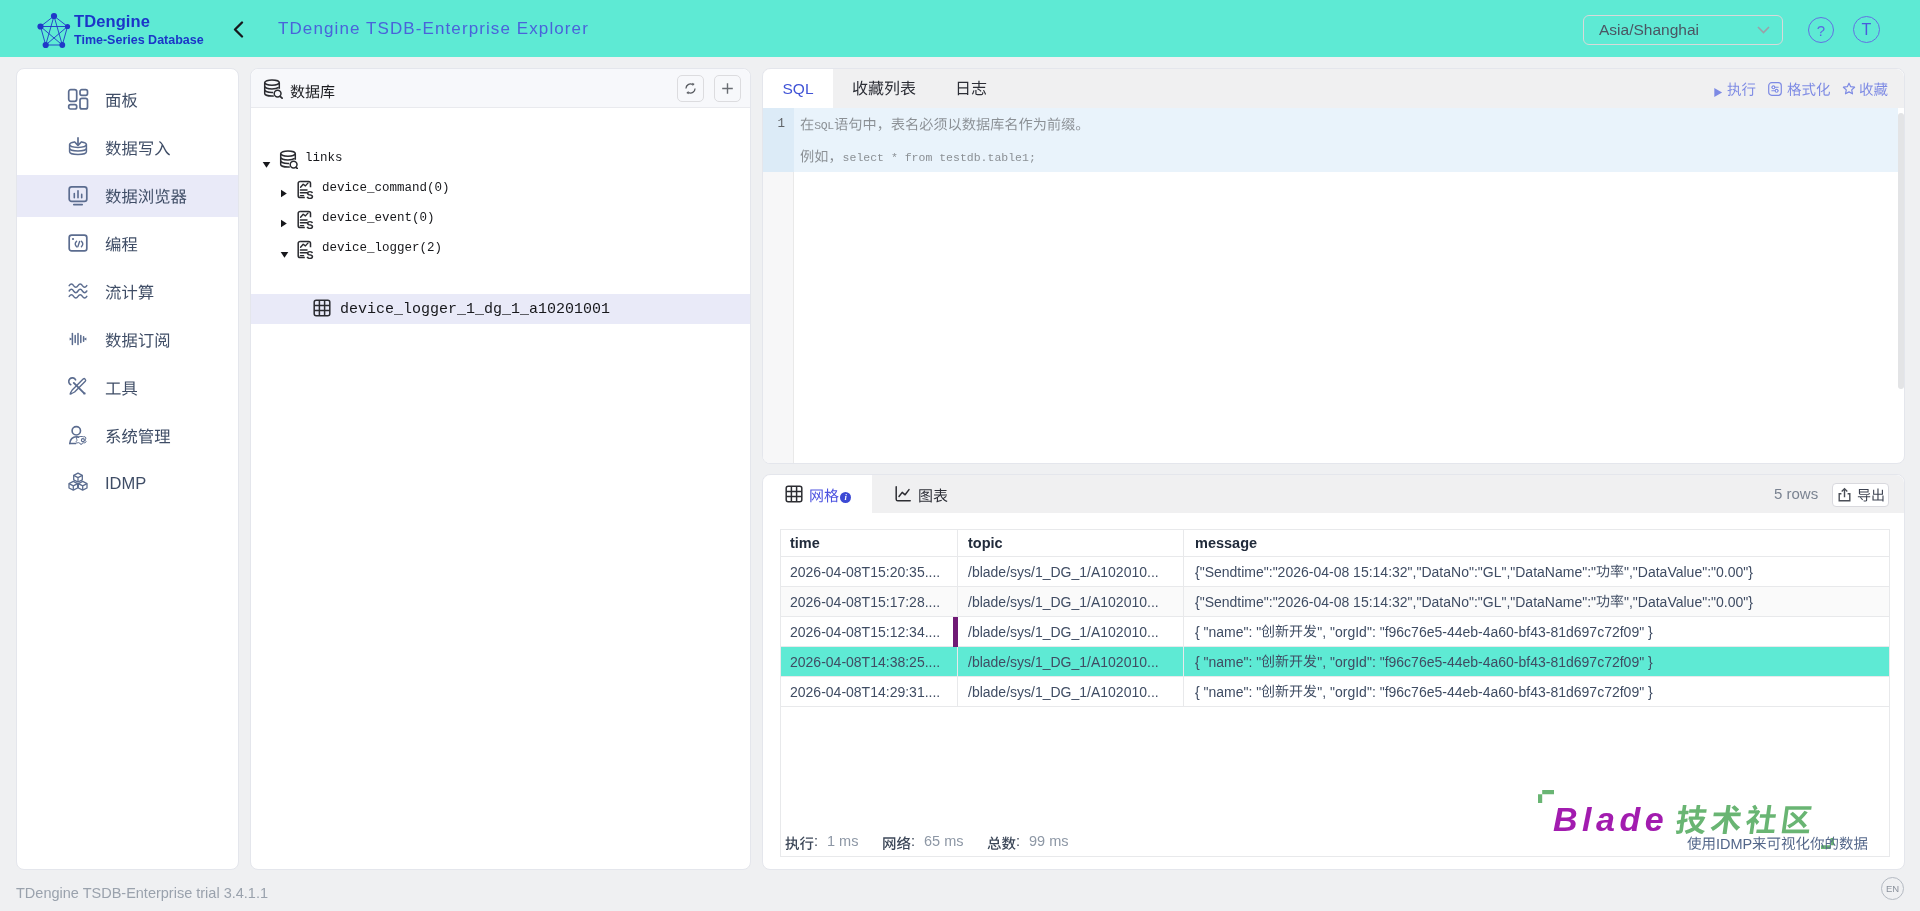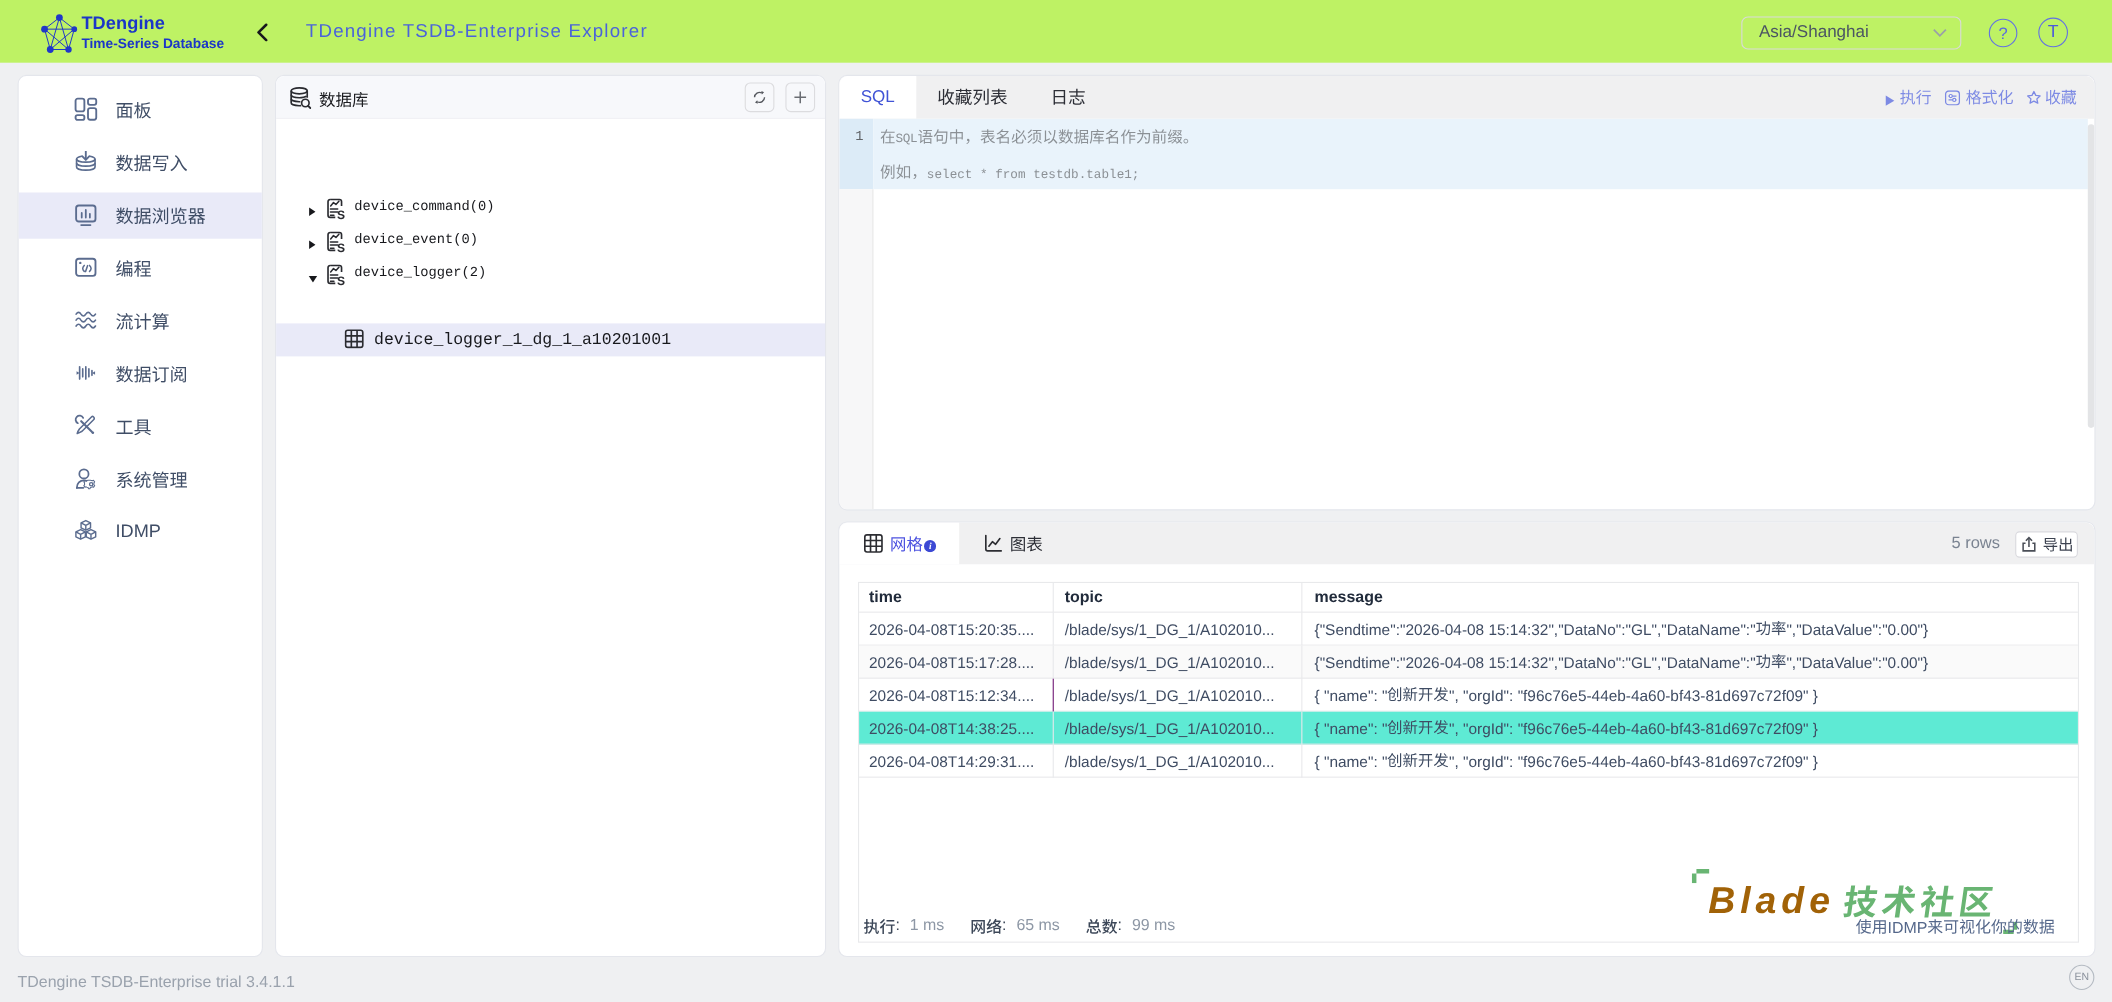--- a/index.html
+++ b/index.html
@@ -3,21 +3,21 @@
 <style>
 *{margin:0;padding:0;box-sizing:border-box}
 html,body{width:1920px;height:911px;overflow:hidden}
 body{font-family:"Liberation Sans",sans-serif;background:#eff0f2;position:relative}
 .abs{position:absolute}
 .card{position:absolute;background:#fff;border:1px solid #e4e6ec;border-radius:8px}
 .mono{font-family:"Liberation Mono",monospace}
 .row{display:flex;align-items:center}
 </style></head><body>
 
-<div class="abs" style="left:0;top:0;width:1920px;height:57px;background:#bef264">
+<div class="abs" style="left:0;top:0;width:1920px;height:57px;background:#5eead4">
 <svg class="abs" style="left:33px;top:9px" width="42" height="42" viewBox="0 0 42 42" fill="none">
 <g stroke="#2038c8" stroke-width="0.9">
 <path d="M21 7L7.5 17.5M21 7l13.5 10.5M21 7L12.7 36M21 7l8.3 29M7.5 17.5h27M7.5 17.5L12.7 36M7.5 17.5L29.3 36M34.5 17.5L12.7 36M34.5 17.5L29.3 36M12.7 36h16.6"></path>
 </g>
 <circle cx="21" cy="7" r="3.1" fill="#2038c8"></circle>
       <circle cx="7.5" cy="17.5" r="3.1" fill="#2038c8"></circle>
       <circle cx="34.5" cy="17.5" r="2.6" fill="#2038c8"></circle>
       <circle cx="12.7" cy="36" r="3.1" fill="#2038c8"></circle>
       <circle cx="29.3" cy="36" r="2.9" fill="#2038c8"></circle>
 </svg>
@@ -197,20 +197,35 @@
           <path d="M8.2 0.75l2.45 1.15-2.1 2z" fill="#55585e"></path>
           <path d="M11.05 6.5A4.55 4.55 0 014.4 10.5" stroke="#55585e" stroke-width="1.25" fill="none"></path>
           <path d="M4.8 12.25l-2.45-1.15 2.1-2z" fill="#55585e"></path>
         </svg>
       </div>
 <div class="abs row" style="left:463px;top:6px;width:27px;height:27px;border:1px solid #dcdcdf;border-radius:5px;justify-content:center">
         <svg width="13" height="13" viewBox="0 0 13 13" style="" fill="none">
           <path d="M6.5 1.2v10.6M1.2 6.5h10.6" stroke="#6a6d73" stroke-width="1.4"></path>
         </svg>
       </div>
+</div>
+<div class="abs" style="left:0;top:75px;width:499px;height:30px;">
+<div class="abs" style="left:11px;top:10px"><svg width="9" height="7" viewBox="0 0 9 7" fill="none">
+          <path d="M.7 1h7.6L4.5 6.8z" fill="#17181c"></path>
+        </svg></div>
+<div class="abs" style="left:27px;top:5px"><svg width="20" height="20" viewBox="0 0 20 20" style="" fill="none">
+          <ellipse cx="10" cy="4.6" rx="7.3" ry="2.7" stroke="#2a2b30" stroke-width="1.5"></ellipse>
+          <path d="M2.7 4.6v10.8c0 1.5 3.3 2.7 7.3 2.7 .6 0 1.2 0 1.8-.1" stroke="#2a2b30" stroke-width="1.5"></path>
+          <path d="M17.3 4.6v6.2" stroke="#2a2b30" stroke-width="1.5"></path>
+          <path d="M2.7 8.2c0 1.5 3.3 2.7 7.3 2.7 2.9 0 5.5-.6 6.7-1.5" stroke="#2a2b30" stroke-width="1.5"></path>
+          <path d="M2.7 11.8c0 1.5 3.3 2.7 7.3 2.7h1.1" stroke="#2a2b30" stroke-width="1.5"></path>
+          <circle cx="15.6" cy="15.6" r="3.4" stroke="#2a2b30" stroke-width="1.5"></circle>
+          <path d="M18.1 18.3l2 1.9" stroke="#2a2b30" stroke-width="1.7" stroke-linecap="round"></path>
+        </svg></div>
+<div class="abs mono" style="left:54px;top:7px;font-size:12.5px;color:#17181c">links</div>
 </div>
 <div class="abs" style="left:0;top:105px;width:499px;height:30px;">
 <div class="abs" style="left:29px;top:10px"><svg width="7" height="9" viewBox="0 0 7 9" fill="none">
           <path d="M1 .7v7.6L6.8 4.5z" fill="#17181c"></path>
         </svg></div>
 <div class="abs" style="left:45px;top:5px"><svg width="21" height="21" viewBox="0 0 21 21" style="" fill="none">
           <path d="M4.1 2.4h8.5a1.9 1.9 0 011.9 1.9v4" stroke="#2a2b30" stroke-width="1.5" fill="none"></path>
           <path d="M4.1 2.4a1.9 1.9 0 00-1.9 1.9v12.4a1.9 1.9 0 001.9 1.9h4.7" stroke="#2a2b30" stroke-width="1.5" fill="none"></path>
           <path d="M4.6 8.2l2.6-3 2.2 1.7 2.7-3" stroke="#2a2b30" stroke-width="1.4" fill="none" stroke-linecap="round" stroke-linejoin="round"></path>
           <path d="M4.4 11h6.6M4.4 13.8h6.6M4.4 16.6h3.2" stroke="#2a2b30" stroke-width="1.4" stroke-linecap="round"></path>
@@ -402,21 +417,21 @@
 <div style="width:177px;padding-left:9px;border-right:1px solid #e8e9eb;height:30px;line-height:30px;white-space:nowrap">2026-04-08T15:17:28....</div>
 <div style="width:226px;padding-left:10px;border-right:1px solid #e8e9eb;height:30px;line-height:30px;white-space:nowrap">/blade/sys/1_DG_1/A102010...</div>
 <div style="flex:1;padding-left:11px;height:30px;line-height:30px;white-space:nowrap;overflow:hidden"><span>{"Sendtime":"2026-04-08 15:14:32","DataNo":"GL","DataName":"</span><svg style="vertical-align:-1.8px;" width="28.0" height="14" viewBox="0 -880 2000 1000" fill="#3f4c63">
             <g transform="scale(1,-1)">
               <use href="#q54" x="0"></use>
               <use href="#q55" x="1000"></use>
             </g>
           </svg><span>","DataValue":"0.00"}</span></div>
 </div>
 <div class="abs row" style="left:0;top:87px;width:1108px;height:30px;border-bottom:1px solid #e8e9eb;font-size:14px;color:#3f4c63;">
-<div style="width:177px;padding-left:9px;border-right:1px solid #701a75;height:30px;line-height:30px;white-space:nowrap">2026-04-08T15:12:34....</div>
+<div style="width:177px;padding-left:9px;border-right:5px solid #701a75;height:30px;line-height:30px;white-space:nowrap">2026-04-08T15:12:34....</div>
 <div style="width:226px;padding-left:10px;border-right:1px solid #e8e9eb;height:30px;line-height:30px;white-space:nowrap">/blade/sys/1_DG_1/A102010...</div>
 <div style="flex:1;padding-left:11px;height:30px;line-height:30px;white-space:nowrap;overflow:hidden"><span>{ "name": "</span><svg style="vertical-align:-1.8px;" width="56.0" height="14" viewBox="0 -880 4000 1000" fill="#3f4c63">
             <g transform="scale(1,-1)">
               <use href="#q56" x="0"></use>
               <use href="#q57" x="1000"></use>
               <use href="#q58" x="2000"></use>
               <use href="#q59" x="3000"></use>
             </g>
           </svg><span>", "orgId": "f96c76e5-44eb-4a60-bf43-81d697c72f09" }</span></div>
 </div>
@@ -467,21 +482,21 @@
               <use href="#q65" x="1000"></use>
             </g>
           </svg></span>
         <span style="position:absolute;left:231px;top:0;font-size:14.5px;color:#3c4758">:</span>
         <span style="position:absolute;left:244px;top:0;font-size:14.5px;color:#8d97a5">99 ms</span>
 </div>
 </div>
 <svg class="abs" style="left:775px;top:315px" width="16" height="13" viewBox="0 0 16 13">
       <path d="M0 13V4.2h4.2V0H16v4.2H4.2V13z" fill="#69b573"></path>
     </svg>
-<div class="abs" style="left:790px;top:325px;font-size:34px;font-weight:bold;font-style:italic;color:#a16207;letter-spacing:4.5px;white-space:nowrap">Blade</div>
+<div class="abs" style="left:790px;top:325px;font-size:34px;font-weight:bold;font-style:italic;color:#a21caf;letter-spacing:4.5px;white-space:nowrap">Blade</div>
 <div class="abs" style="left:913px;top:329px"><svg style="vertical-align:-4.0px;transform:skewX(-8deg)" width="136.0" height="31" viewBox="0 -880 4387 1000" fill="#69b573">
         <g transform="scale(1,-1)">
           <use href="#q66" x="0"></use>
           <use href="#q67" x="1129"></use>
           <use href="#q68" x="2258"></use>
           <use href="#q69" x="3387"></use>
         </g>
       </svg></div>
 <svg class="abs" style="left:1058px;top:363px" width="13" height="11" viewBox="0 0 13 11">
       <path d="M13 0v7.2h-3.4V11H0V7.2h9.6V0z" fill="#69b573"></path>

